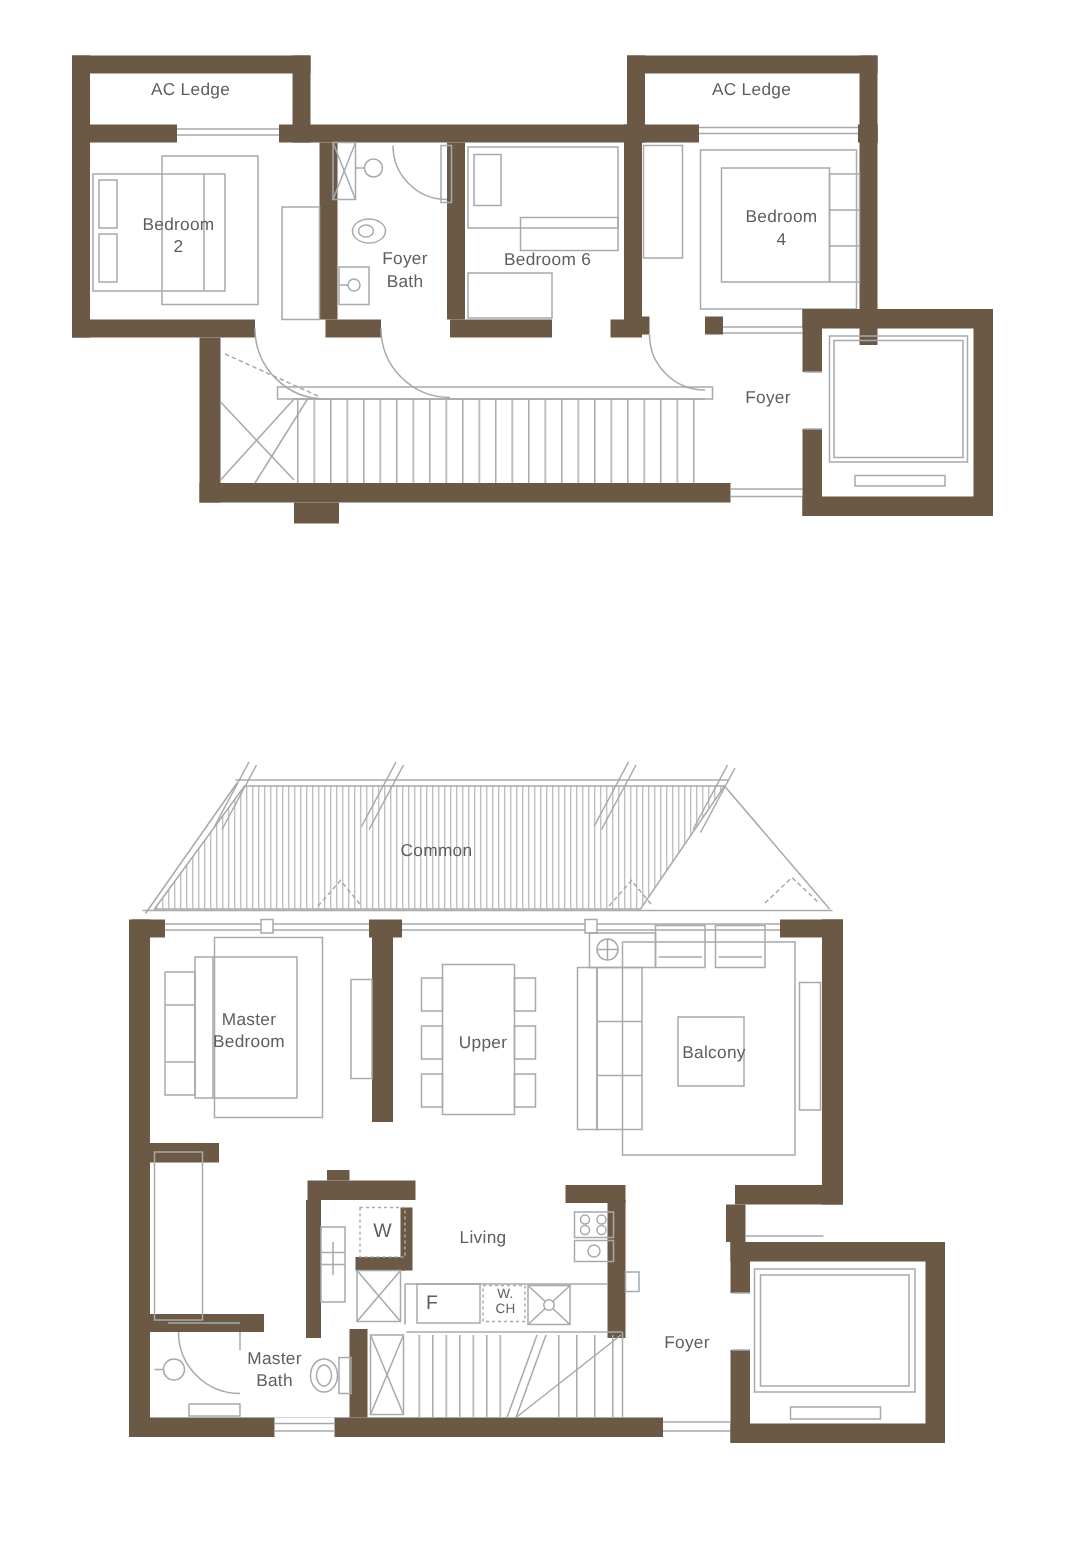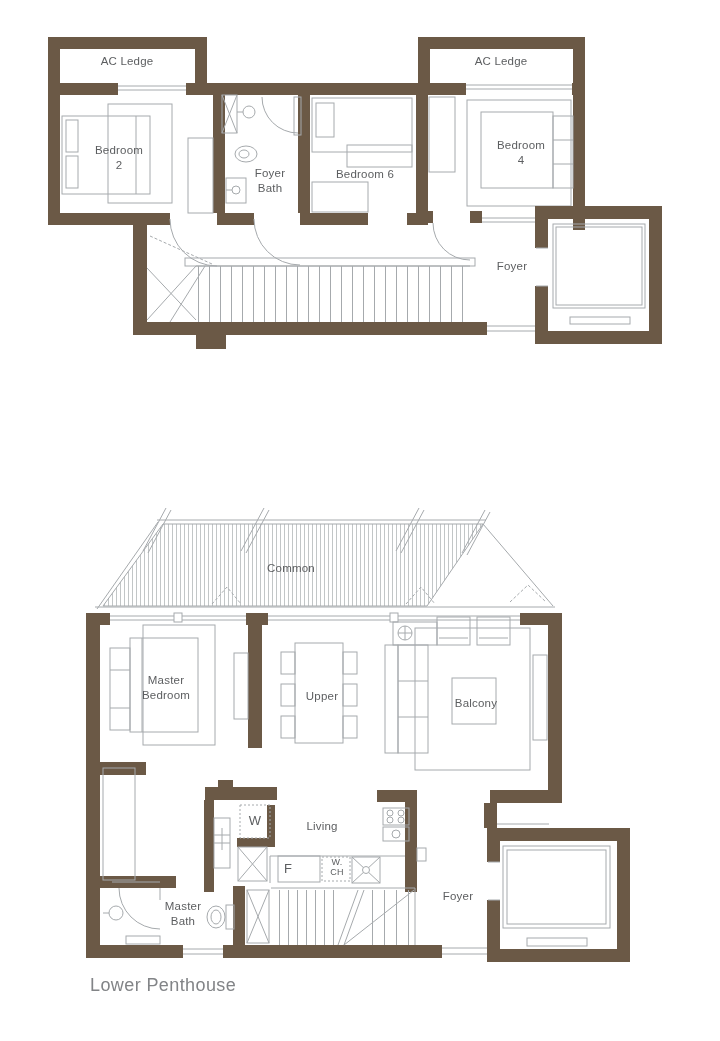--- a/index.html
+++ b/index.html
@@ -365,16 +365,15 @@
     <div>CH</div>
   </div>
 
   <div class="lbl" style="left:183px;top:914px">
     <div>Master</div>
     <div>Bath</div>
   </div>
 
   <div class="lbl" style="left:458px;top:896px">Foyer</div>
 
-  <div class="title" style="left:90px;top:985px">Lower Penthouse</div>
 </div>
 
 </div>
 
 </body></html>

